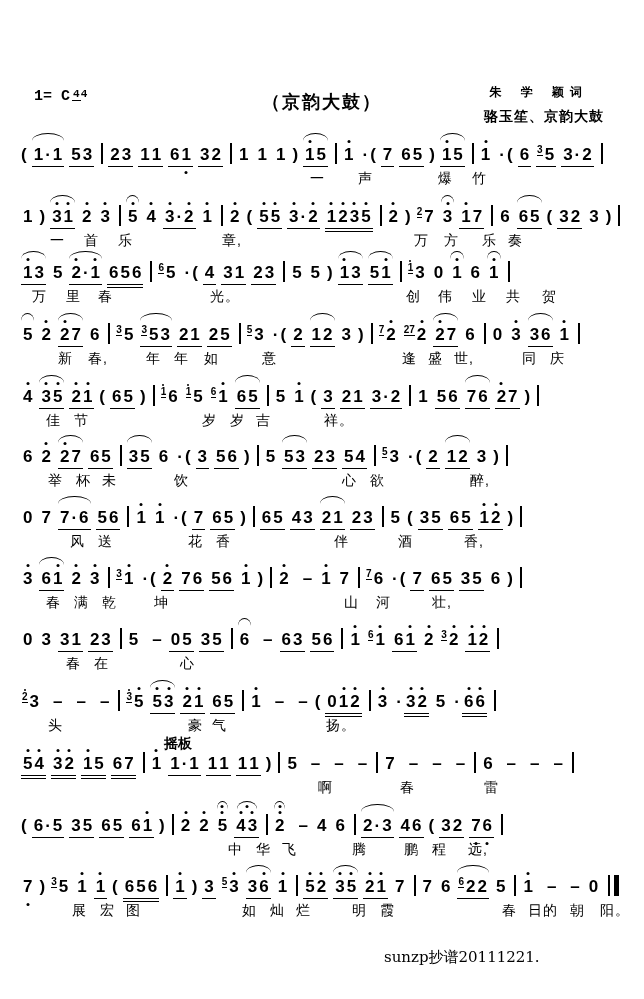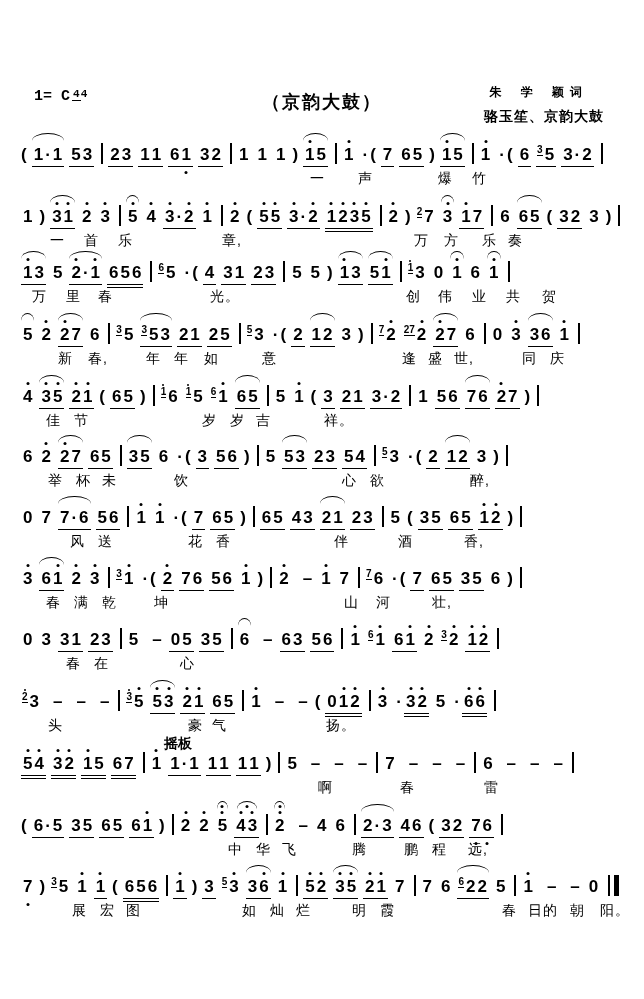--- a/index.html
+++ b/index.html
@@ -189,13 +189,14 @@
         <span class="lyr" style="left: 282px;">烂</span>
         <span class="lyr" style="left: 338px;">明</span>
         <span class="lyr" style="left: 366px;">霞</span>
         <span class="lyr" style="left: 488px;">春</span>
         <span class="lyr" style="left: 514px;">日的</span>
         <span class="lyr" style="left: 556px;">朝</span>
         <span class="lyr" style="left: 586px;">阳。</span>
       </div>
     </div>
 
+  <div id="footer">sunzp抄谱20111221.</div>
 </div>
 
 </body></html>

